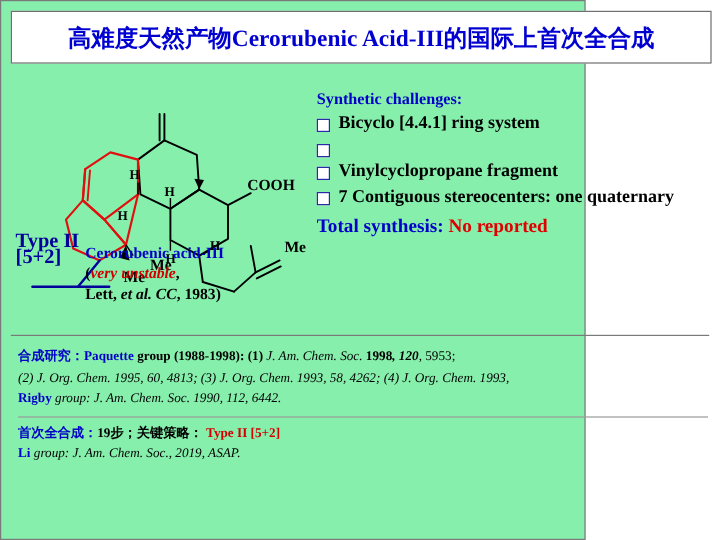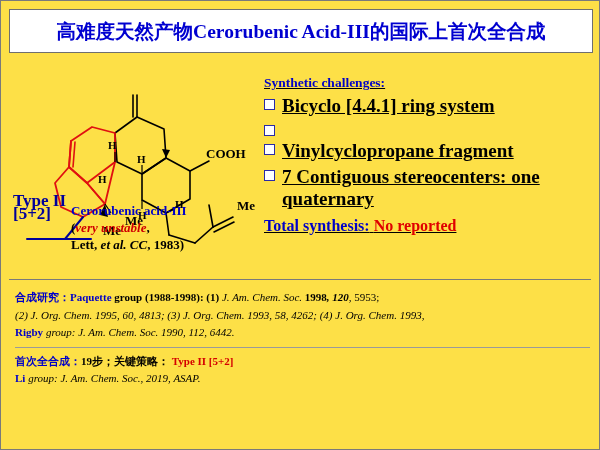--- a/index.html
+++ b/index.html
@@ -8,25 +8,25 @@
   }
   body {
     width: 600px;
     height: 450px;
     background: #ffffff;
     font-family: "Liberation Serif", serif;
     overflow: hidden;
   }
   .slide {
     position: relative;
-    width: 600px;
+    width: 488px;
     height: 450px;
     box-sizing: border-box;
     border: 1px solid #7a7a7a;
-    background: #fde047;
+    background: #86efac;
   }
   
   .title-bar {
     position: absolute;
     left: 8px;
     top: 8px;
     width: 582px;
     height: 42px;
     border: 1px solid #6f6f6f;
     background: #ffffff;
@@ -96,33 +96,32 @@
     font-weight: bold;
   }
   .caption .ital { font-style: italic; }
 
   
   .challenges {
     position: absolute;
     left: 255px;
     top: 18px;
     width: 330px;
-    text-decoration: underline;
   }
   .chal-title {
     color: #0000c8;
     font-weight: bold;
     font-size: 13.5px;
     margin-bottom: 4px;
   }
   .chal-item {
     display: flex;
     align-items: flex-start;
     margin-bottom: 4px;
-    font-size: 19px;
+    font-size: 15px;
     font-weight: bold;
     color: #000000;
   }
   .chal-box {
     width: 9px;
     height: 9px;
     border: 1.3px solid #2a2aa8;
     margin-right: 7px;
     margin-top: 4px;
     flex: 0 0 auto;

